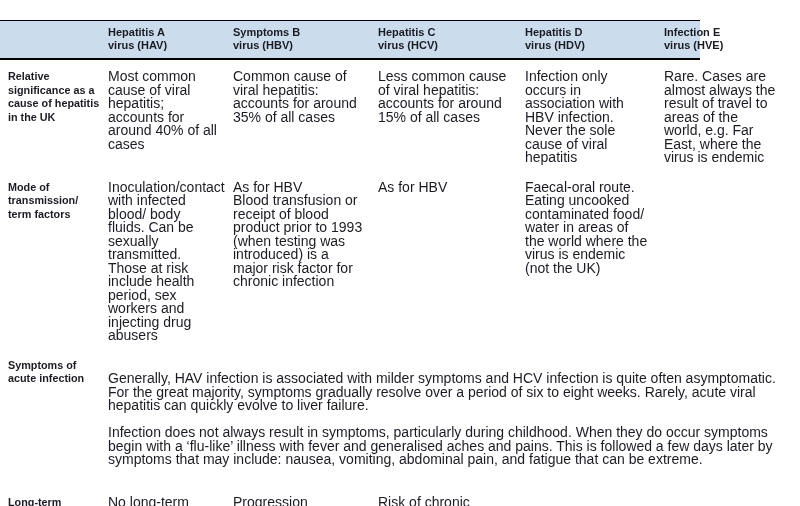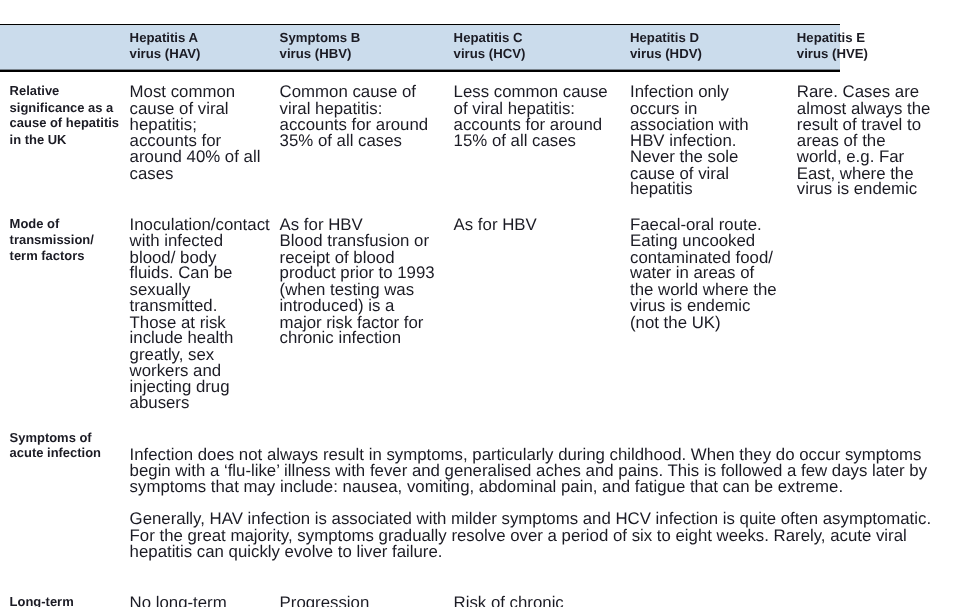--- a/index.html
+++ b/index.html
@@ -69,47 +69,47 @@
   <div class="thead">
     <div class="th corner"></div>
     <div class="th">Hepatitis A
 virus (HAV)</div>
     <div class="th">Symptoms B
 virus (HBV)</div>
     <div class="th">Hepatitis C
 virus (HCV)</div>
     <div class="th">Hepatitis D
 virus (HDV)</div>
-    <div class="th">Hepatitis E
+    <div class="th">Infection E
 virus (HVE)</div>
   </div>
 
   <div class="row first">
     <div class="cell label">Relative significance as a cause of hepatitis in the UK</div>
     <div class="cell">Most common cause of viral hepatitis; accounts for around 40% of all cases</div>
     <div class="cell">Common cause of viral hepatitis: accounts for around 35% of all cases</div>
     <div class="cell">Less common cause of viral hepatitis: accounts for around 15% of all cases</div>
     <div class="cell">Infection only occurs in association with HBV infection. Never the sole cause of viral hepatitis</div>
     <div class="cell">Rare. Cases are almost always the result of travel to areas of the world, e.g. Far East, where the virus is endemic</div>
   </div>
 
   <div class="row">
     <div class="cell label">Mode of transmission/ term factors</div>
-    <div class="cell">Inoculation/contact with infected blood/ body fluids. Can be sexually transmitted. Those at risk include health greatly, sex workers and injecting drug abusers</div>
+    <div class="cell">Inoculation/contact with infected blood/ body fluids. Can be sexually transmitted. Those at risk include health period, sex workers and injecting drug abusers</div>
     <div class="cell">As for HBV
 Blood transfusion or receipt of blood product prior to 1993 (when testing was introduced) is a major risk factor for chronic infection</div>
     <div class="cell">As for HBV</div>
     <div class="cell">Faecal-oral route. Eating uncooked contaminated food/ water in areas of the world where the virus is endemic (not the UK)</div>
   </div>
 
   <div class="row span">
     <div class="cell label">Symptoms of acute infection</div>
     <div class="cell wide">
+      <div>Generally, HAV infection is associated with milder symptoms and HCV infection is quite often asymptomatic. For the great majority, symptoms gradually resolve over a period of six to eight weeks. Rarely, acute viral hepatitis can quickly evolve to liver failure.</div>
       <div>Infection does not always result in symptoms, particularly during childhood. When they do occur symptoms begin with a ‘flu-like’ illness with fever and generalised aches and pains. This is followed a few days later by symptoms that may include: nausea, vomiting, abdominal pain, and fatigue that can be extreme.</div>
-      <div>Generally, HAV infection is associated with milder symptoms and HCV infection is quite often asymptomatic. For the great majority, symptoms gradually resolve over a period of six to eight weeks. Rarely, acute viral hepatitis can quickly evolve to liver failure.</div>
     </div>
   </div>
 
   <div class="row last">
     <div class="cell label">Long-term consequences of acute infection: progression to chronic liver disease or liver cancer</div>
     <div class="cell">No long-term consequences</div>
     <div class="cell">Progression common
 Around 70% of HCV infected patients eventually develop chronic liver disease and some of these subsequently progress to liver cancer, usually decades after infection</div>
     <div class="cell">Risk of chronic disease among HBV infected persons is greatly increased if they are also infected with HDV</div>
   </div>

